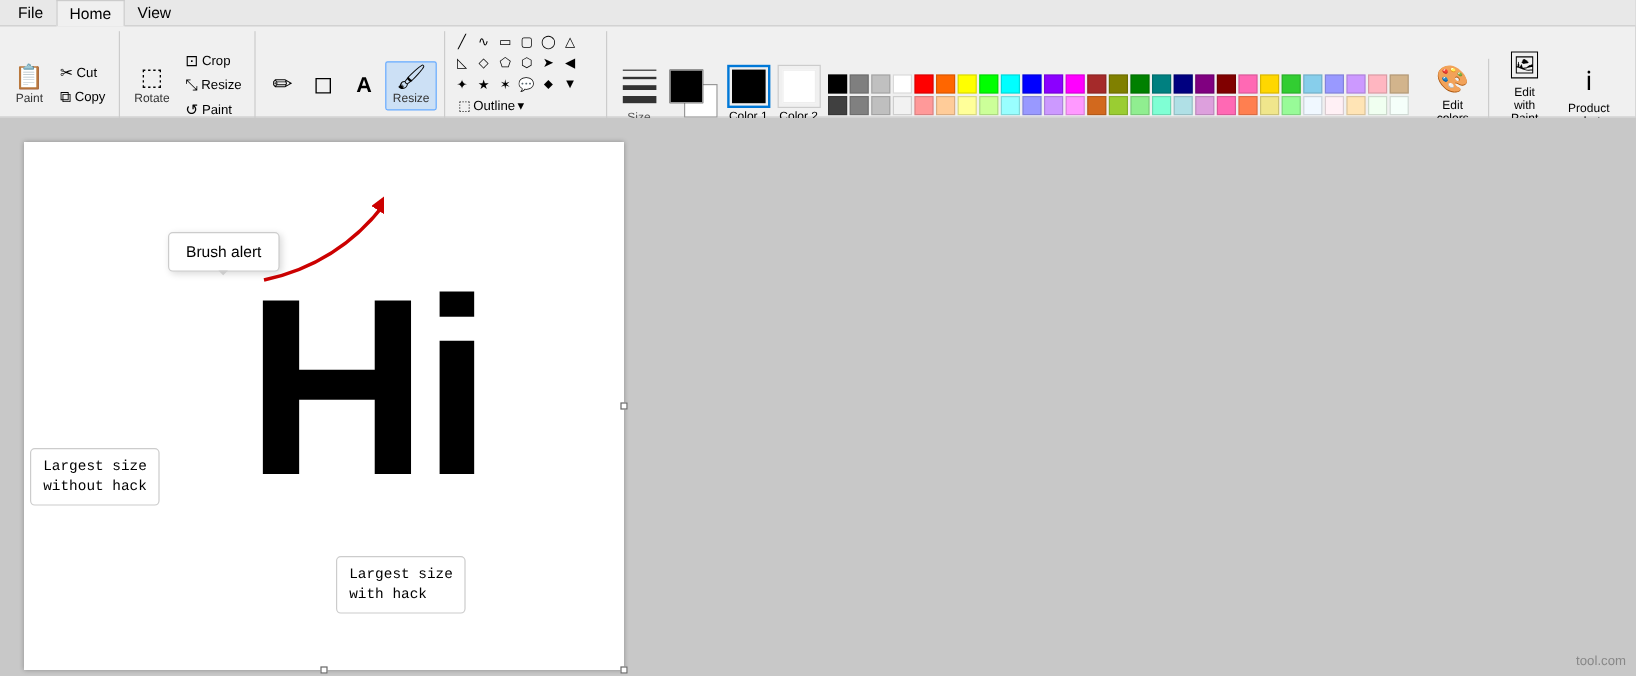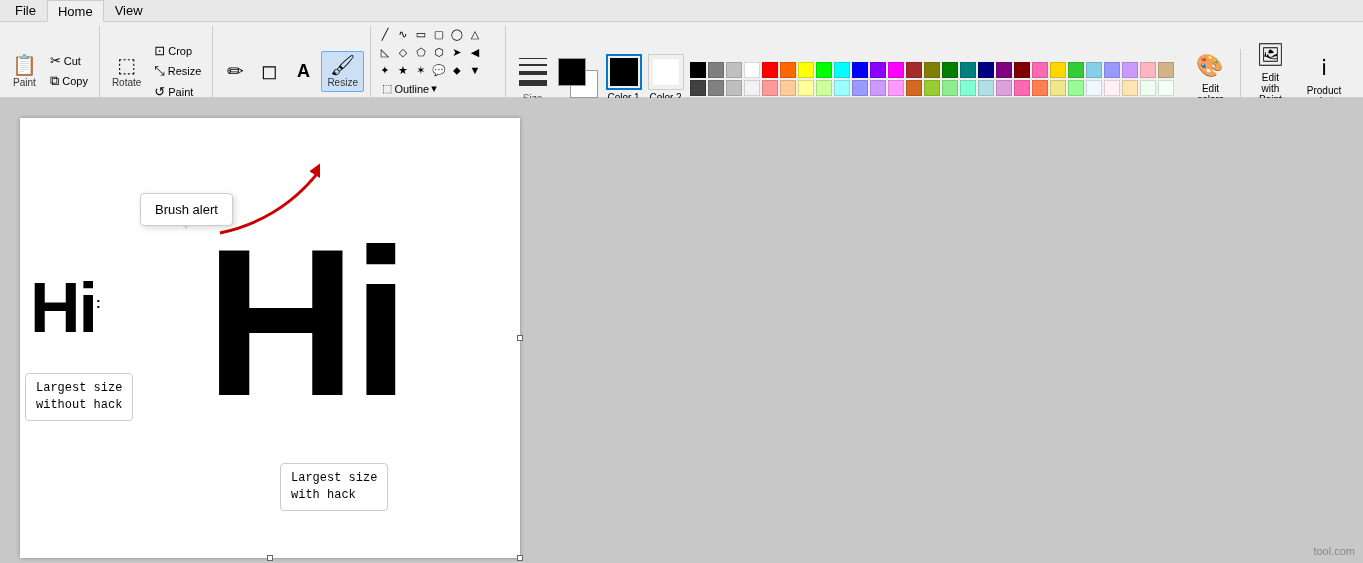--- a/index.html
+++ b/index.html
@@ -542,23 +542,20 @@
       <div style="position:absolute; bottom: 4px; left: 608px; font-size:10px; color:#555;">Colors</div>
     </div>
   </div>
 </div>
 
 <div class="main-area">
   <div class="canvas-area">
 
     <div class="canvas-container">
 
-      <div style="position:absolute; top:155px; left:10px; font-size:70px; font-weight:900; font-family:Arial,sans-serif; color:#000; line-height:1; letter-spacing:-2px;">
-        Hi<span style="font-size:14px; vertical-align:super; font-weight:900;">:</span>
-      </div>
 
       <div style="position:absolute; top:110px; left:185px; font-size:210px; font-weight:900; font-family:'Arial Black',Arial,sans-serif; color:#000; line-height:0.9; letter-spacing:-5px;">Hi</div>
 
       <div class="annotation" style="top: 255px; left: 5px;">Largest size<br>without hack</div>
 
       <div class="annotation" style="top: 345px; left: 260px;">Largest size<br>with hack</div>
 
       <div class="handle handle-right-mid"></div>
       <div class="handle handle-bottom-mid"></div>
       <div class="handle handle-bottom-right"></div>

